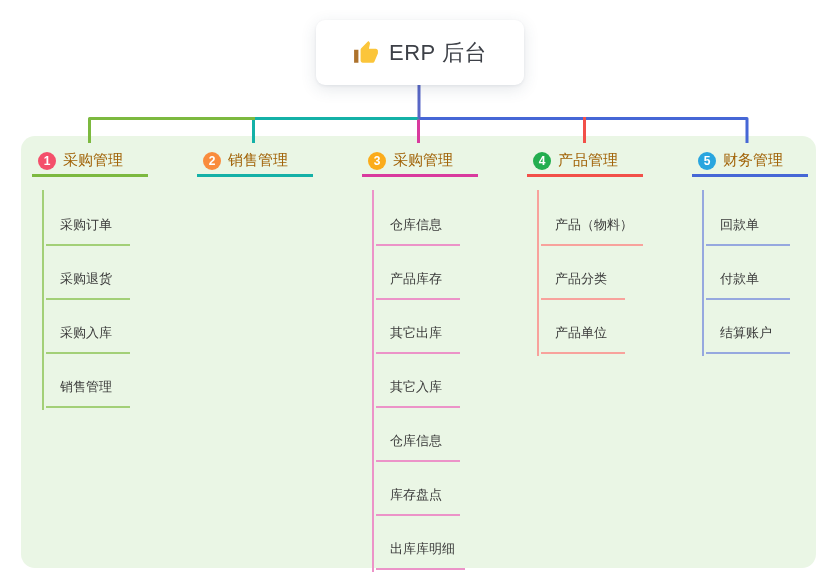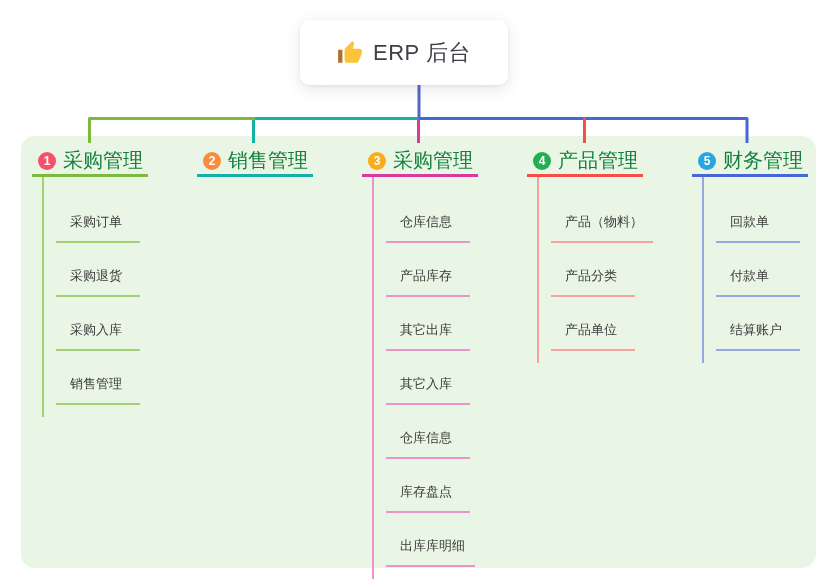--- a/index.html
+++ b/index.html
@@ -1,41 +1,41 @@
 <!DOCTYPE html>
 <html><head>
 <meta charset="utf-8">
 <style>
   html,body{margin:0;padding:0;background:#ffffff;width:839px;height:588px;overflow:hidden;
     font-family:"Liberation Sans","DejaVu Sans",sans-serif;}
   .stage{position:relative;width:839px;height:588px;}
 
   
-  .root-card{position:absolute;left:300px;top:20px;width:208px;height:65px;background:#fff;
+  .root-card{position:absolute;left:316px;top:20px;width:208px;height:65px;background:#fff;
     border-radius:9px;box-shadow:0 4px 16px rgba(50,70,90,.13),0 1px 3px rgba(50,70,90,.08);
     display:flex;align-items:center;justify-content:center;gap:10px;z-index:3;}
   .root-title{font-size:22px;color:#3d4047;font-weight:500;letter-spacing:.5px;white-space:nowrap;}
   .thumb-svg{width:26px;height:26px;display:block;}
 
   
   .wires{position:absolute;left:0;top:0;width:839px;height:588px;z-index:2;pointer-events:none;}
 
   
   .panel{position:absolute;left:21px;top:136px;width:795px;height:432px;background:#eaf6e5;
     border-radius:14px;z-index:1;}
 
   
   .branch{position:absolute;top:147px;width:150px;z-index:3;}
   .b-head{display:flex;align-items:center;gap:7px;height:27px;width:110px;
     padding-left:6px;border-bottom:3px solid var(--c);}
   .badge{width:18px;height:18px;border-radius:50%;background:var(--bc);color:#fff;
     font-size:12px;font-weight:bold;display:flex;align-items:center;justify-content:center;
     flex:0 0 18px;line-height:1;}
-  .b-label{font-size:20px;color:#15803d;font-weight:500;white-space:nowrap;text-align:center;}
-  .kids{list-style:none;margin:0 0 0 10px;padding:12px;border-left:2px solid var(--lc);}
+  .b-label{font-size:15px;color:#a16207;font-weight:500;white-space:nowrap;text-align:center;}
+  .kids{list-style:none;margin:13px 0 0 10px;padding:2px;border-left:2px solid var(--lc);}
   .kids li{height:54px;display:flex;align-items:flex-end;}
   .kid{font-size:13px;color:#3a3a3a;line-height:1.3;white-space:nowrap;
     padding:0 10px 10px 14px;min-width:60px;border-bottom:2px solid var(--lc);}
 </style>
 </head>
 <body>
 
 <div class="stage">
 
   <div class="panel" style="background: rgb(234, 246, 229);"></div>

